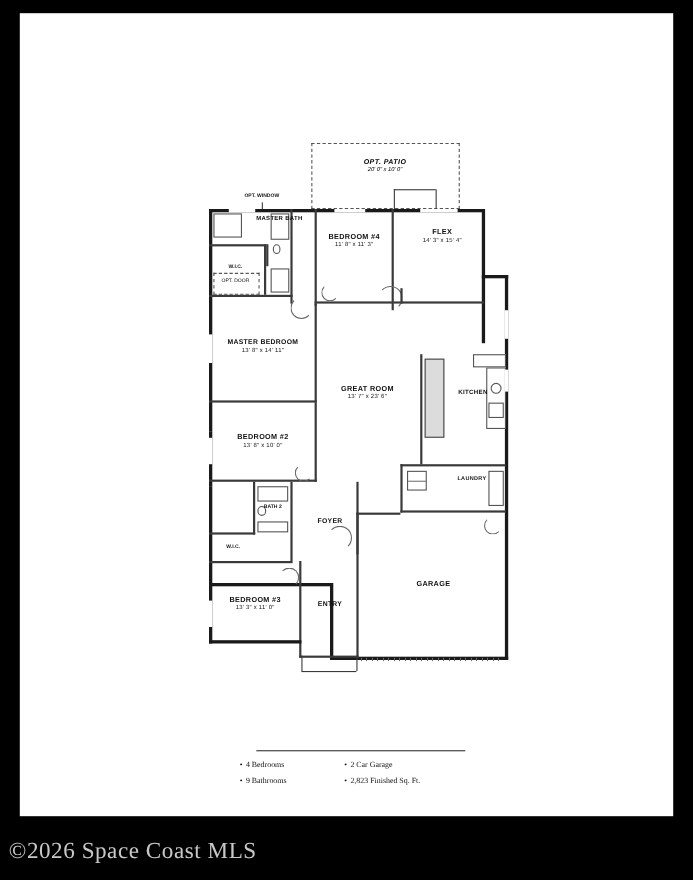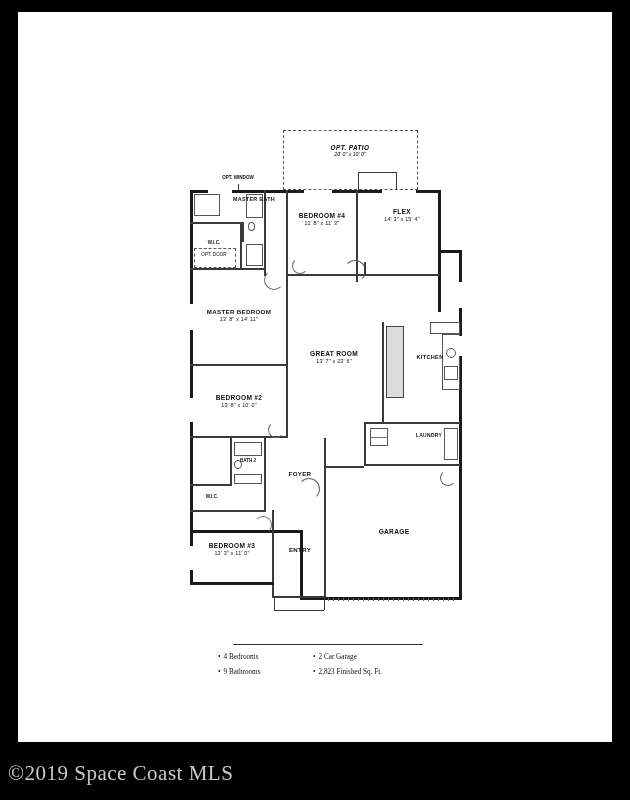--- a/index.html
+++ b/index.html
@@ -146,21 +146,21 @@
   }
   #opt-patio-label .dim {
     font-size: 5.2px;
     font-style: italic;
   }
 
   
   #features {
     position: absolute;
     left: 200px;
-    top: 632px;
+    top: 670px;
     width: 220px;
   }
   #feat-rule {
     width: 190px;
     height: 1px;
     background: #333;
     margin: 0 auto 8px auto;
   }
   .feat-grid {
     display: grid;
@@ -381,13 +381,13 @@
         <span class="bullet">•</span><span>9 Bathrooms</span>
       </div>
       <div class="feat">
         <span class="bullet">•</span><span>2,823 Finished Sq. Ft.</span>
       </div>
     </div>
   </div>
 
 </div>
 
-<div id="watermark">©2019 Space Coast MLS</div>
+<div id="watermark">©2026 Space Coast MLS</div>
 
 </body></html>

